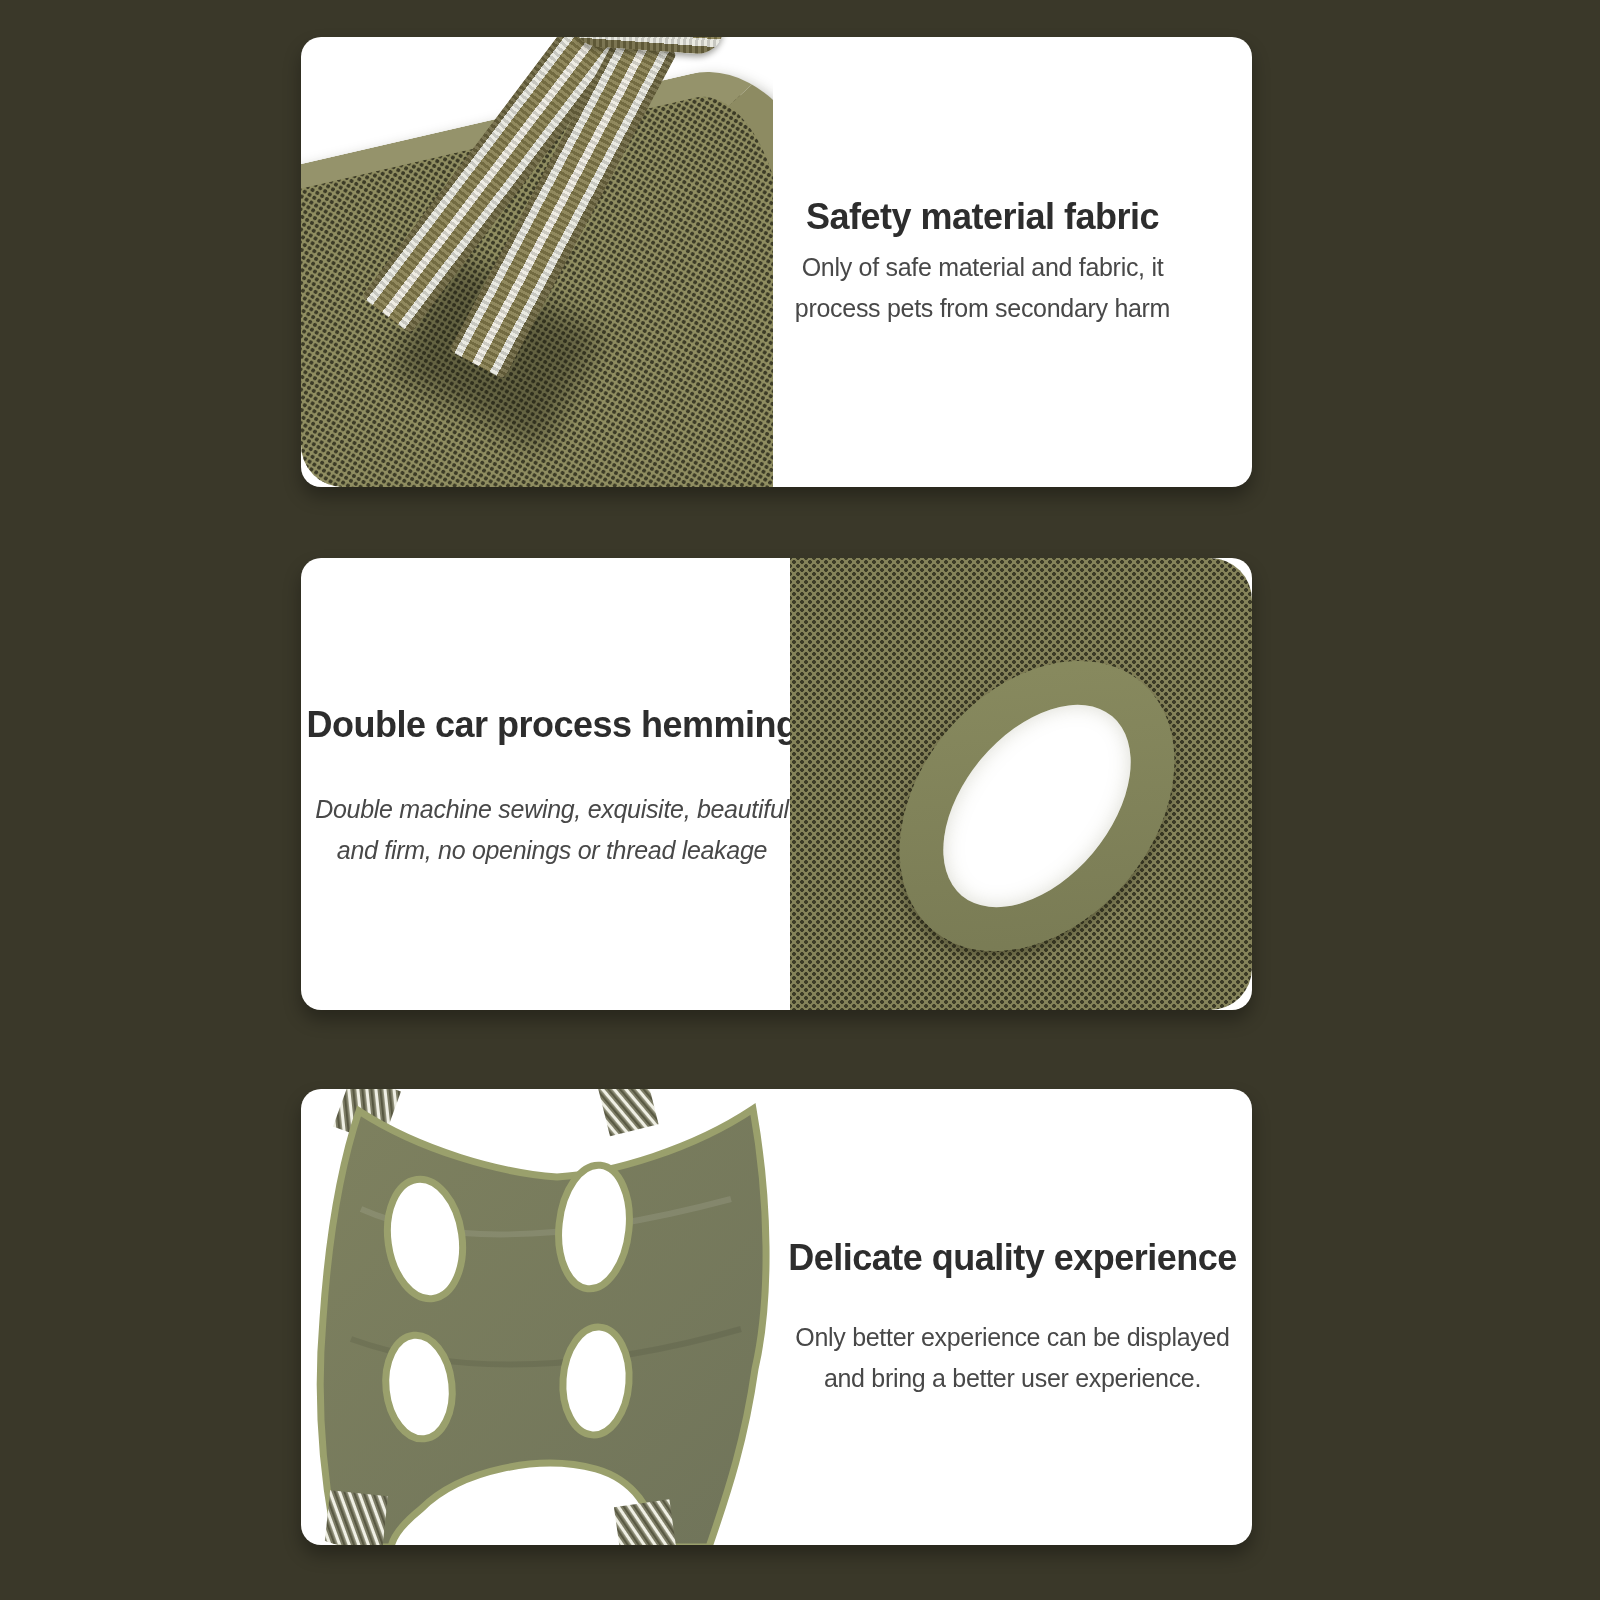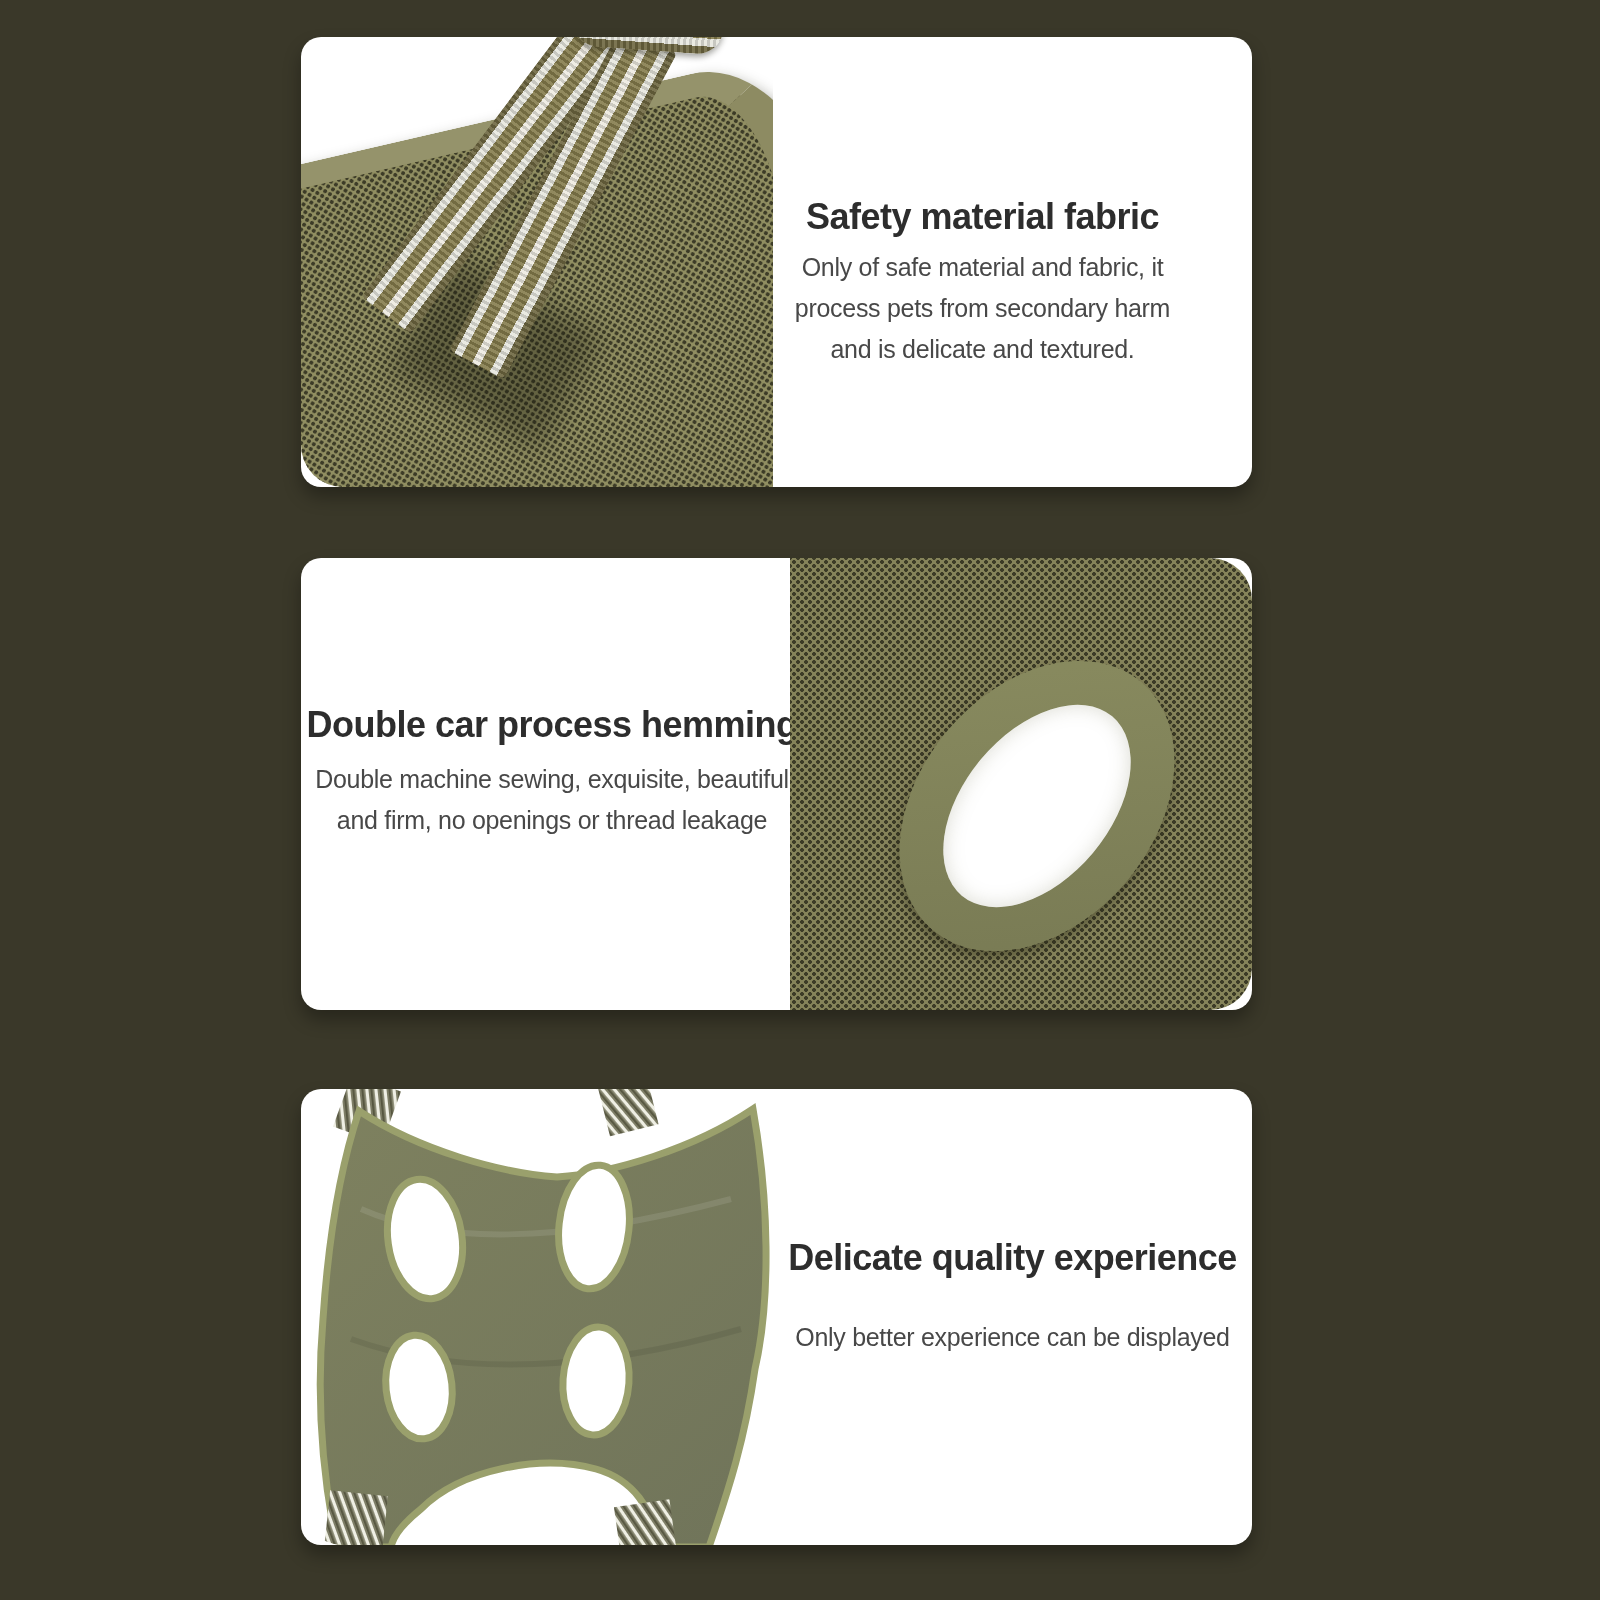--- a/index.html
+++ b/index.html
@@ -100,21 +100,21 @@
     margin:0;font-weight:600;font-size:36px;line-height:36px;
     color:var(--title,#2d2d2d);letter-spacing:-.5px;white-space:nowrap;
   }
   .text .line{
     display:block;font-size:25px;line-height:41px;
     color:var(--body,#484848);letter-spacing:-.3px;white-space:nowrap;
   }
   .text1{left:430px;width:503px;top:162px;}
   .text1 .body{margin-top:12px;}
   .text2{left:0;width:502px;top:149px;}
-  .text2 .body{margin-top:16px;}
+  .text2 .body{margin-top:46px;font-style:italic;}
   .text3{left:460px;width:503px;top:151px;}
   .text3 .body{margin-top:41px;}
 </style>
 </head>
 <body>
 
 <div class="page">
 
   <section class="card card1">
     <div class="photo photo1">
@@ -125,21 +125,20 @@
         <div class="strap-leg leg-a webbing"></div>
         <div class="strap-leg leg-b webbing"></div>
         <div class="strap-fold webbing-h"></div>
       </div>
     </div>
     <div class="text text1">
       <h2>Safety material fabric</h2>
       <div class="body">
         <span class="line">Only of safe material and fabric, it</span>
         <span class="line">process pets from secondary harm</span>
-        <span class="line">and is delicate and textured.</span>
       </div>
     </div>
   </section>
 
   <section class="card card2">
     <div class="text text2">
       <h2>Double car process hemming</h2>
       <div class="body">
         <span class="line">Double machine sewing, exquisite, beautiful</span>
         <span class="line">and firm, no openings or thread leakage</span>
@@ -192,17 +191,18 @@
         <ellipse cx="295" cy="292" rx="33" ry="54" fill="#ffffff" stroke="#9aa06c" stroke-width="7" transform="rotate(4 295 292)"></ellipse>
 
         <rect x="26" y="404" width="58" height="58" fill="url(#stripes)" transform="rotate(6 55 433)"></rect>
         <rect x="316" y="414" width="56" height="48" fill="url(#stripes)" transform="rotate(-8 344 438)"></rect>
       </svg>
     </div>
     <div class="text text3">
       <h2>Delicate quality experience</h2>
       <div class="body">
         <span class="line">Only better experience can be displayed</span>
+        <span class="line">and bring a better user experience.</span>
       </div>
     </div>
   </section>
 
 </div>
 
 </body></html>

